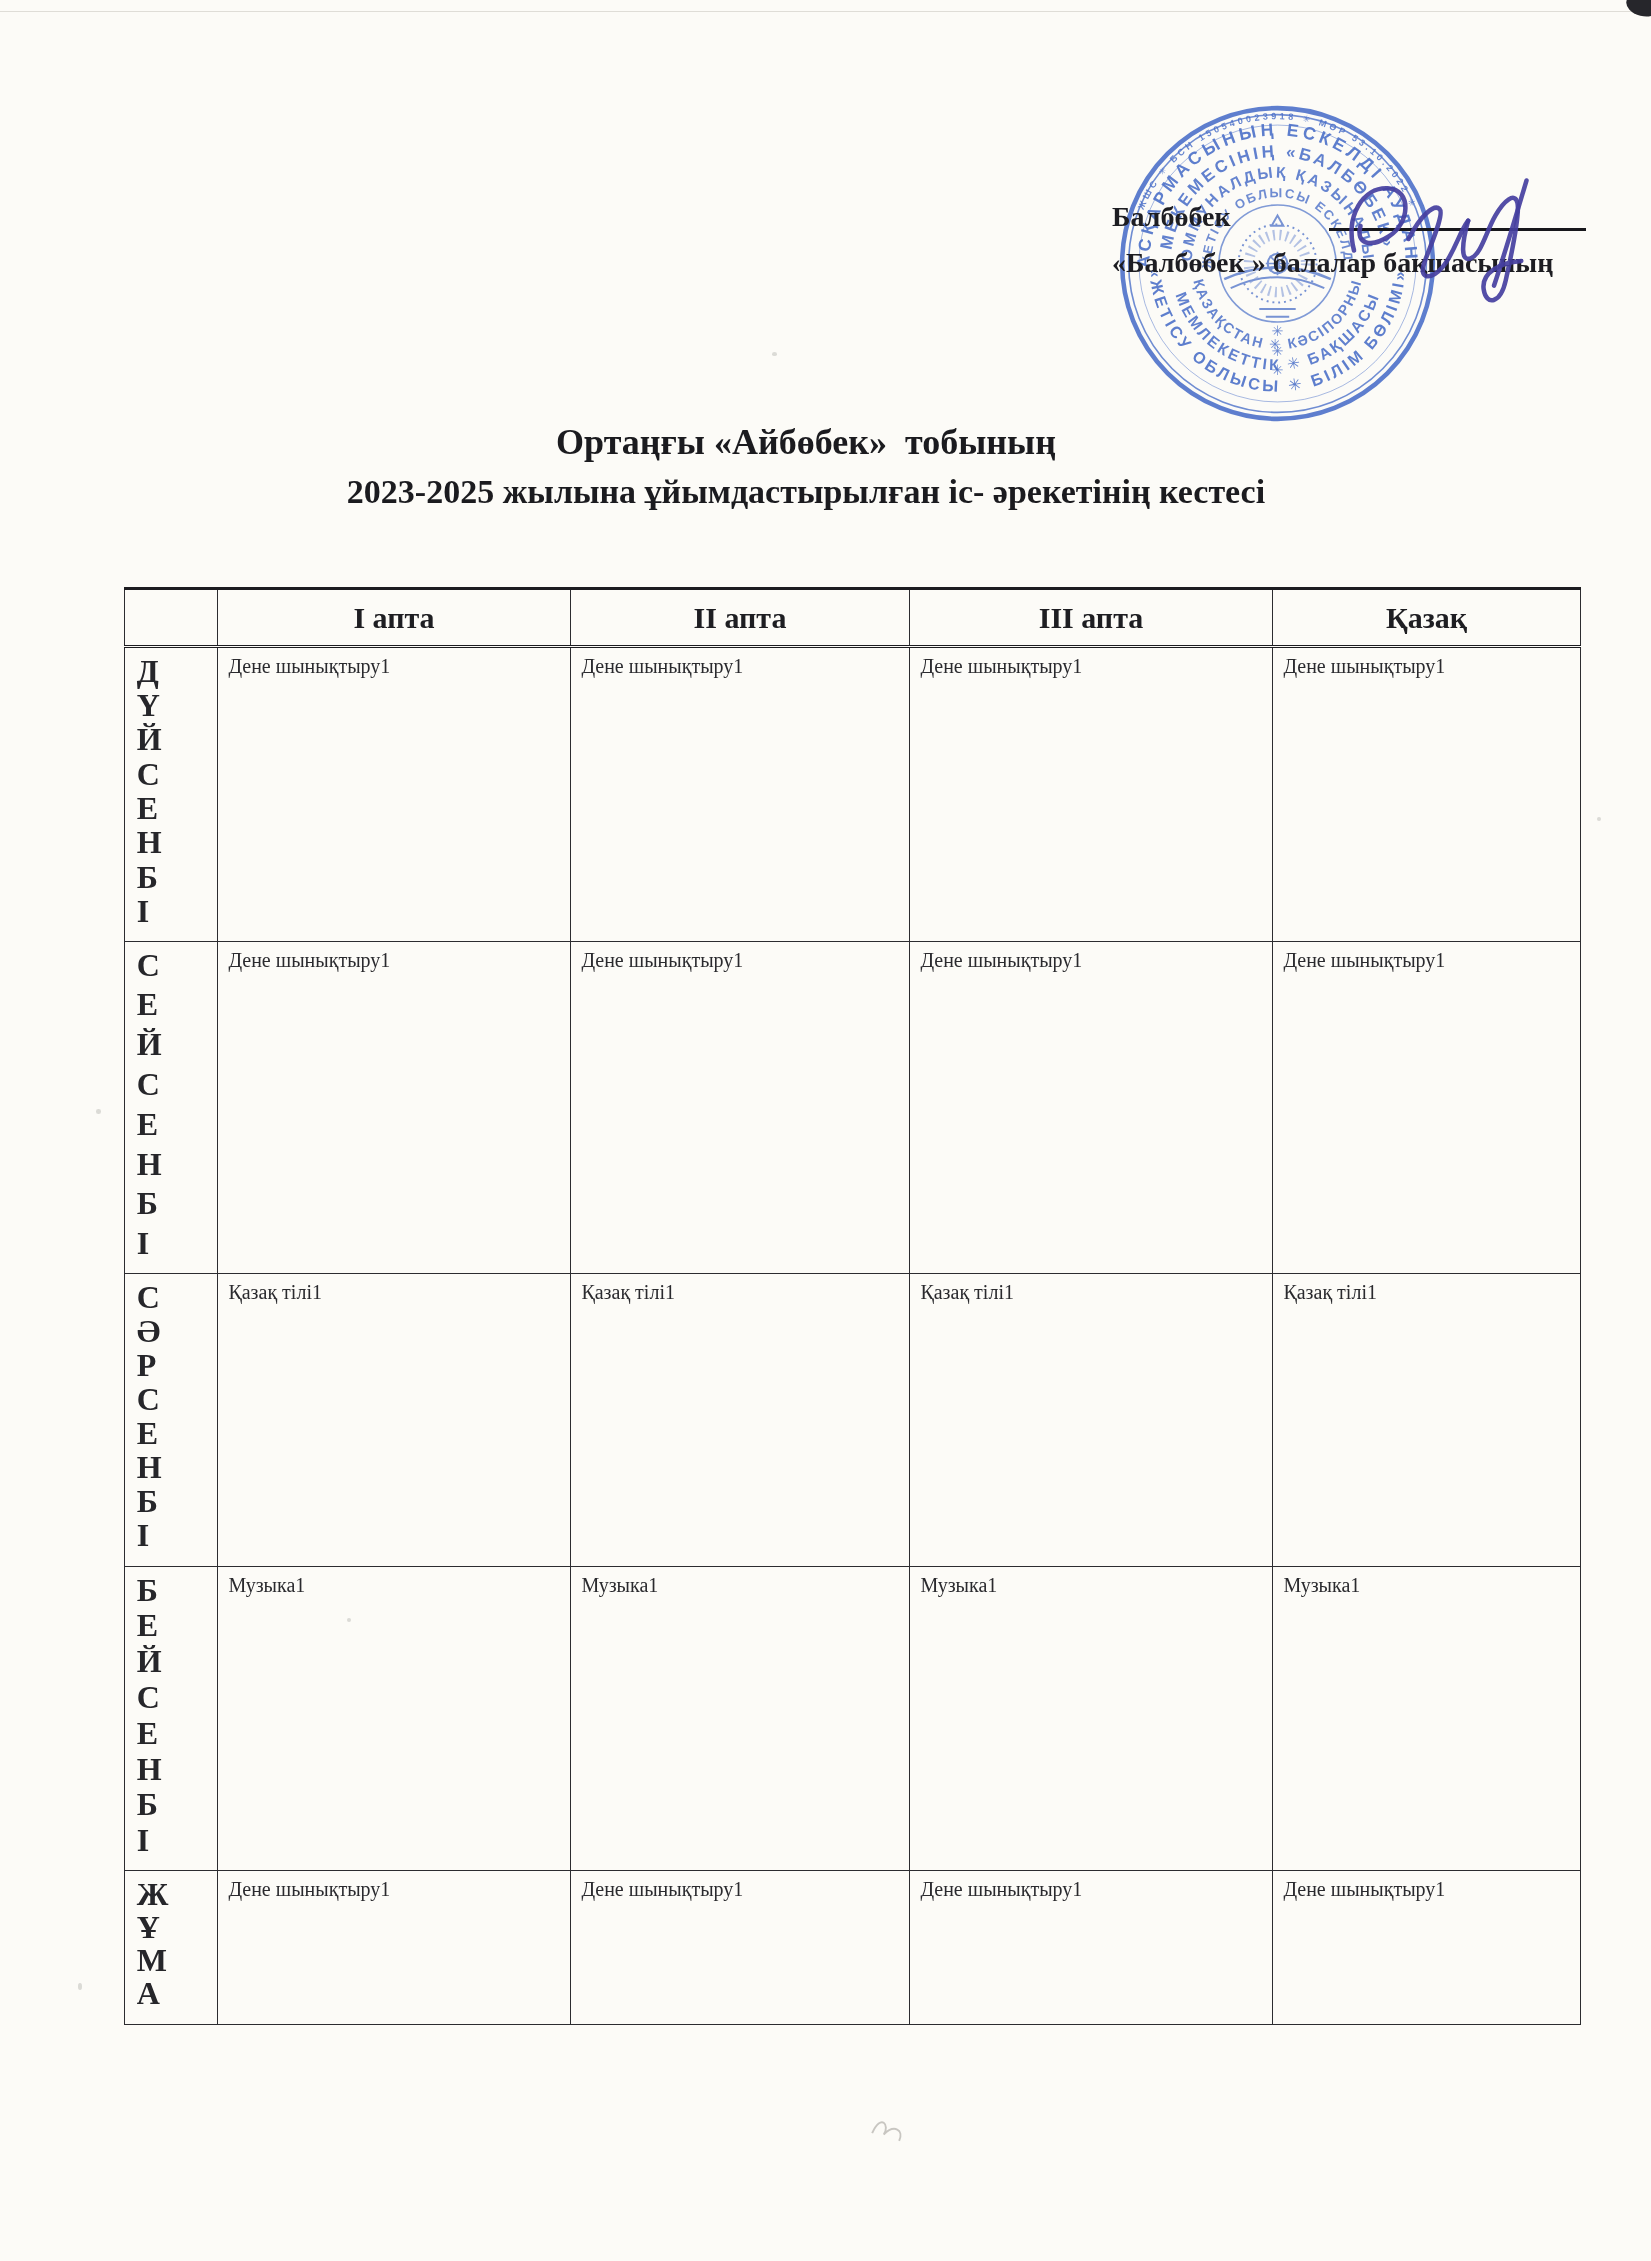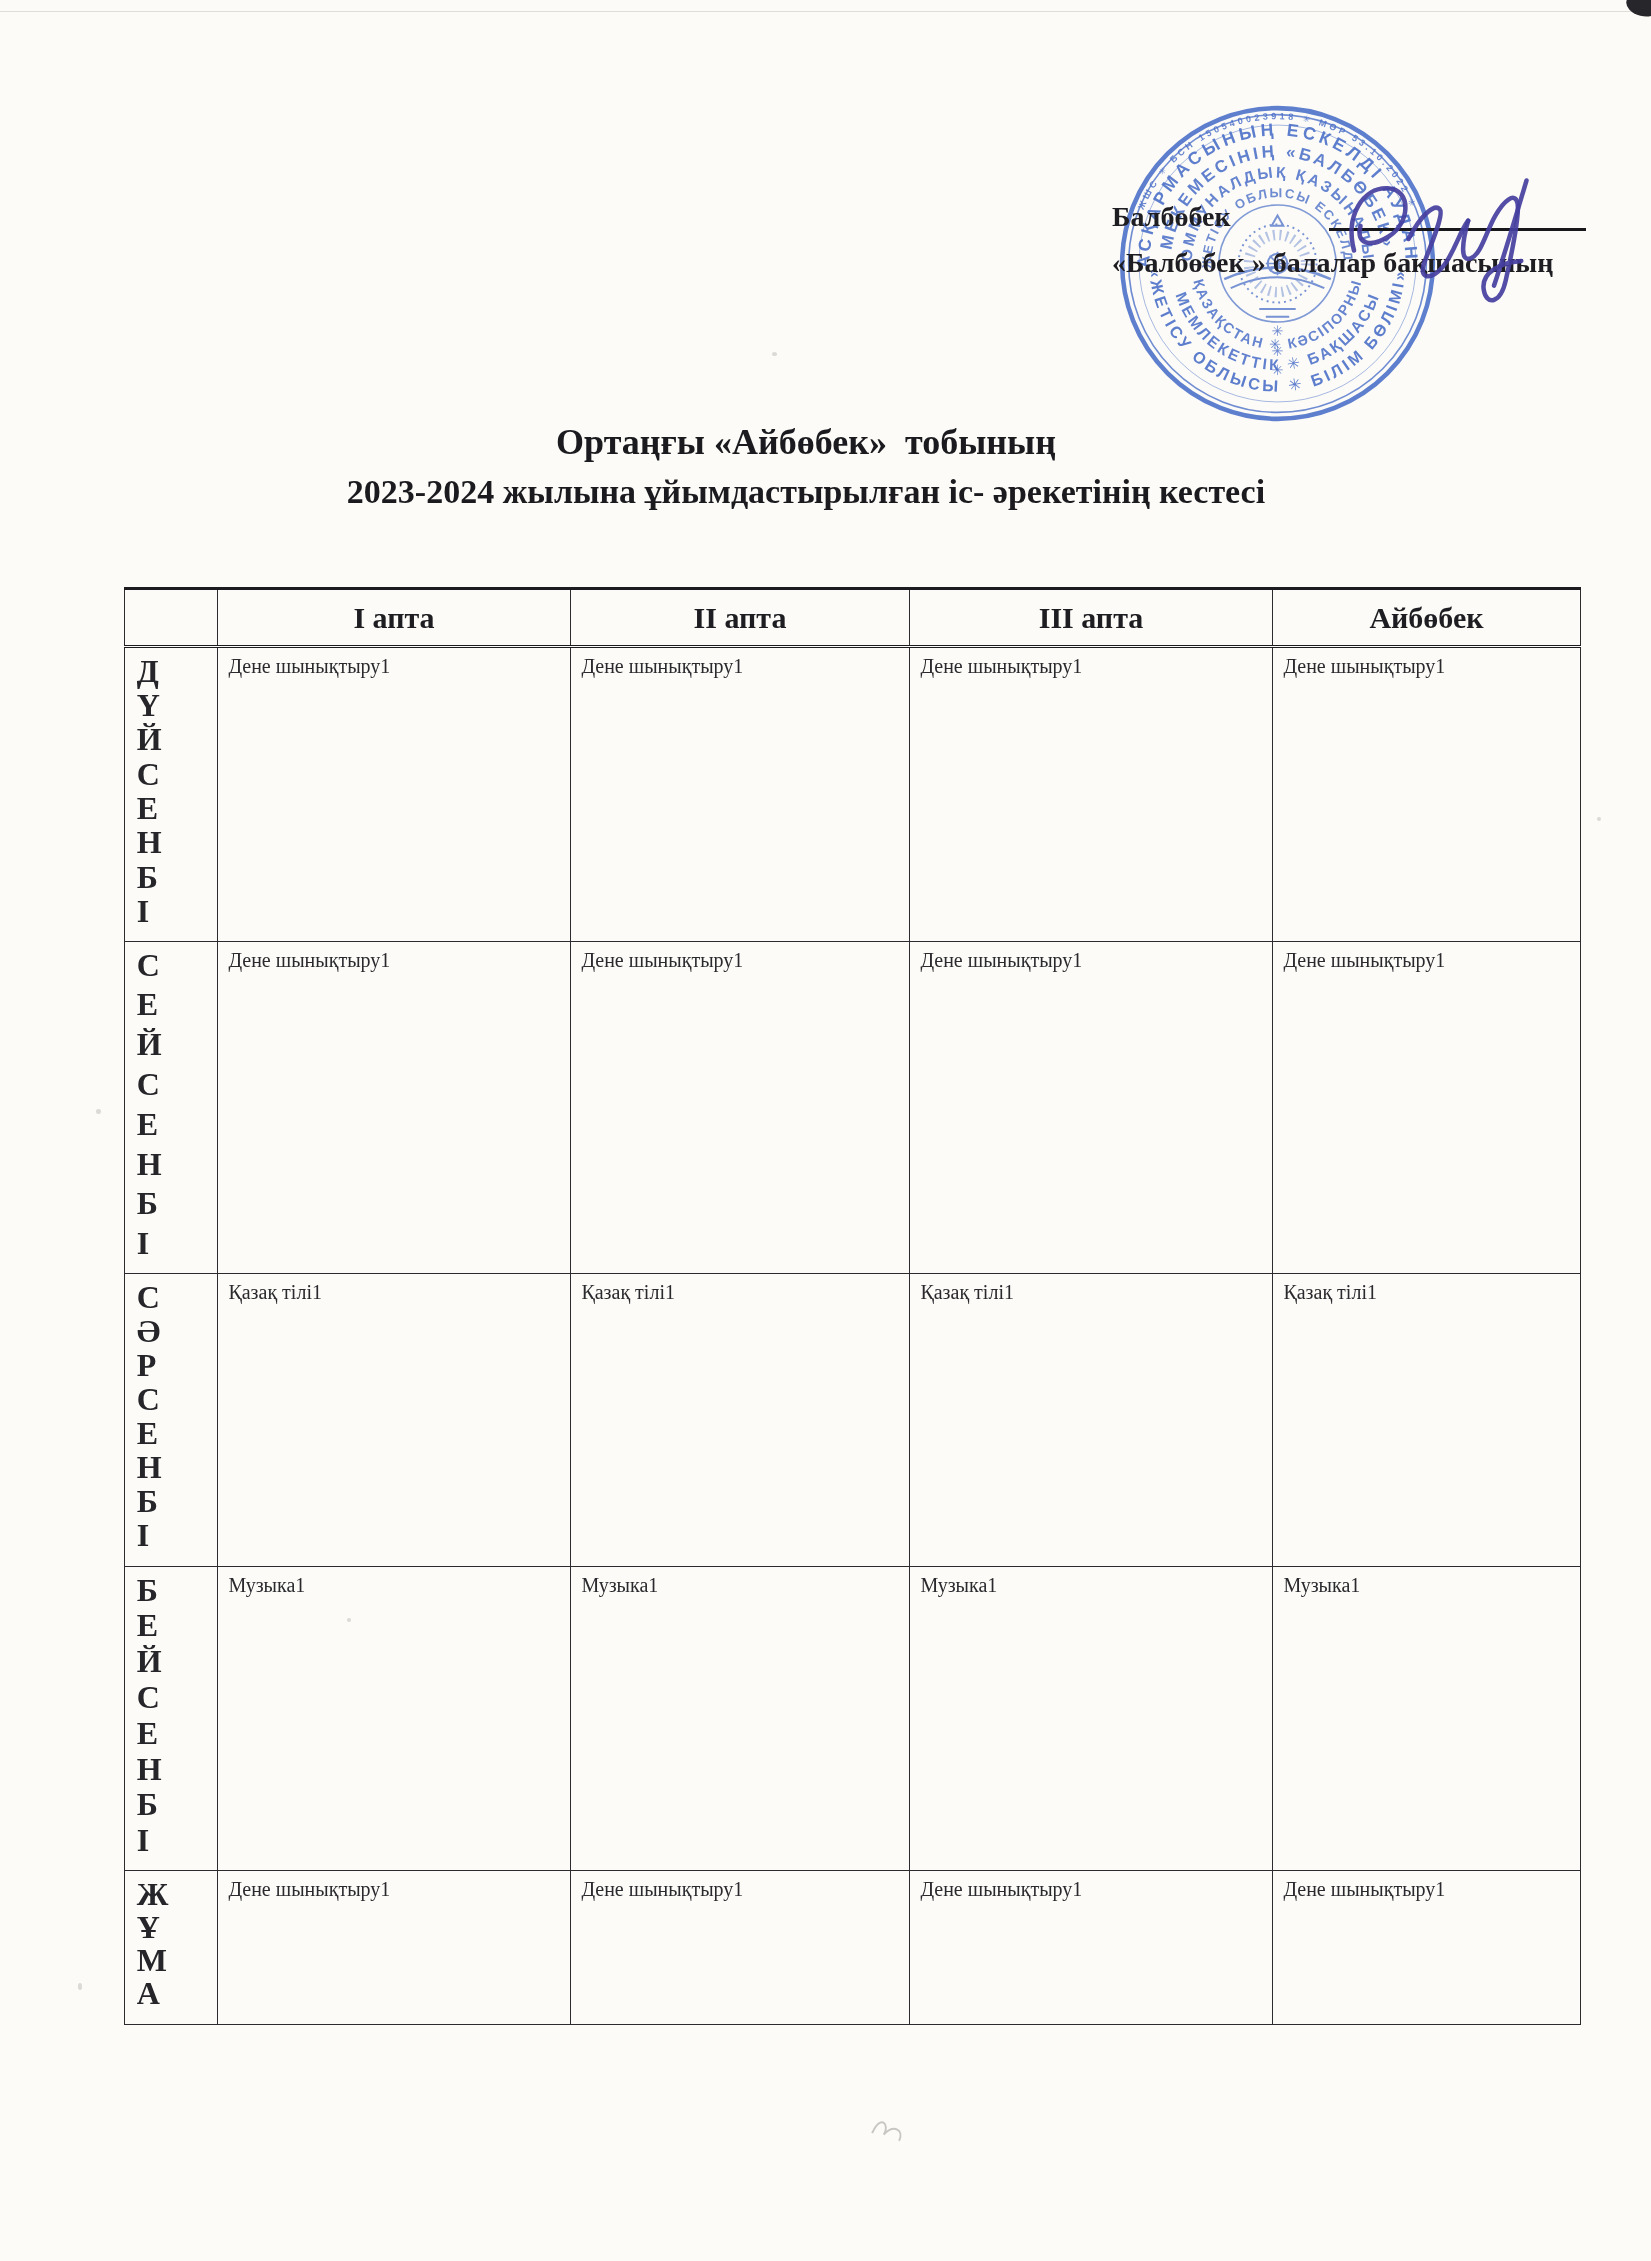--- a/index.html
+++ b/index.html
@@ -143,38 +143,38 @@
 
   <svg class="signature" viewBox="0 0 344 256">
     <path d="M34,152 C20,98 48,54 86,56 C124,58 120,110 88,130 C60,148 36,142 44,114"></path>
     <path d="M118,134 C138,96 158,80 166,88 C174,96 150,148 142,172 C134,196 152,198 170,178 C188,158 196,124 210,106"></path>
     <path d="M210,106 C200,142 198,170 214,164 C230,158 238,122 252,98 C266,74 282,62 286,78 C290,94 276,162 268,198 C260,234 238,238 234,212 C230,186 260,170 292,168"></path>
     <path d="M300,44 C284,98 268,152 250,206"></path>
   </svg>
 
   <div class="doc-title">
     <div class="title-1">Ортаңғы «Айбөбек»  тобының</div>
-    <div class="title-2">2023-2024 жылына ұйымдастырылған іс- әрекетінің кестесі</div>
+    <div class="title-2">2023-2025 жылына ұйымдастырылған іс- әрекетінің кестесі</div>
   </div>
 
   <table class="schedule">
     <colgroup>
       <col style="width:93px">
         <col style="width:353px">
         <col style="width:339px">
         <col style="width:363px">
         <col style="width:308px">
     </colgroup>
     <thead>
       <tr>
         <th></th>
         <th>I апта</th>
         <th>II апта</th>
         <th>III апта</th>
-        <th>Айбөбек</th>
+        <th>Қазақ</th>
       </tr>
     </thead>
     <tbody>
         <tr>
           <td class="day-cell">
             <div class="day-stack">
               <span class="day-letter">Д</span>
               <span class="day-letter">Ү</span>
               <span class="day-letter">Й</span>
               <span class="day-letter">С</span>

